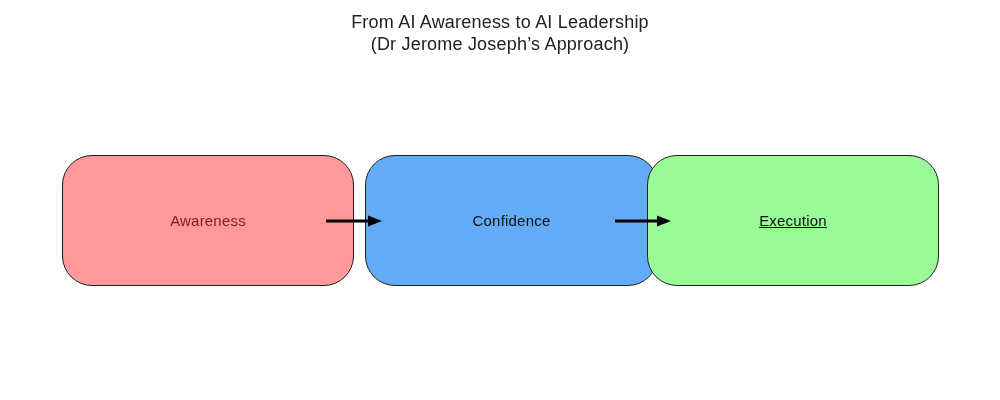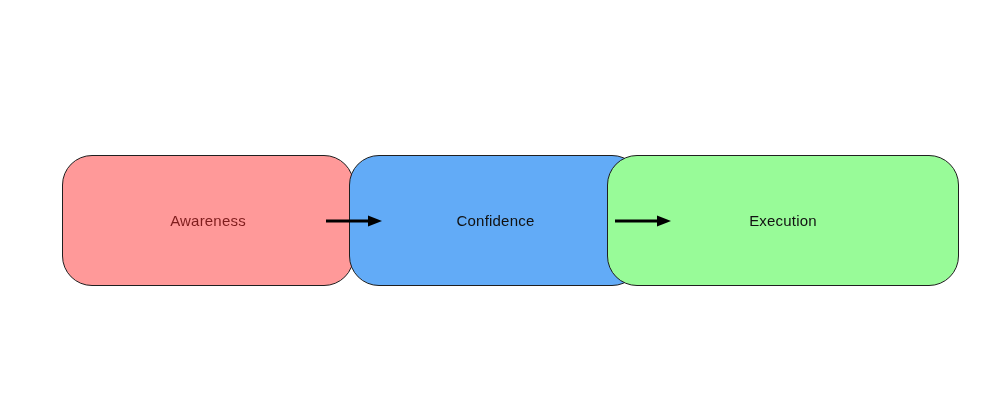--- a/index.html
+++ b/index.html
@@ -38,39 +38,43 @@
     align-items: center;
     justify-content: center;
   }
   .stage-box .stage-label {
     color: #111111;
     font-size: 15px;
     font-weight: 400;
     letter-spacing: 0.2px;
   }
   .box-awareness  { left: 62px;  width: 292px; z-index: 1; }
-  .box-confidence { left: 349px; width: 293px; z-index: 1; }
-  .box-execution  { left: 607px; width: 352px; z-index: 1; }
+  .box-confidence { left: 365px; width: 293px; z-index: 1; }
+  .box-execution  { left: 647px; width: 292px; z-index: 1; text-decoration: underline; }
   .flow-arrow {
     position: absolute;
     top: 213px;
     width: 56px;
     height: 16px;
     z-index: 2;
     color: #000000;
   }
   .arrow-1 { left: 326px; }
   .arrow-2 { left: 615px; }
   .flow-arrow svg { display: block; width: 56px; height: 16px; }
 </style>
 </head>
 <body>
 
 <div class="canvas">
 
+  <div class="title">
+    <div>From AI Awareness to AI Leadership</div>
+    <div>(Dr Jerome Joseph’s Approach)</div>
+  </div>
 
   <div class="stage-box box-awareness" style="background-color: rgb(255, 153, 153); border-color: rgb(31, 31, 31);">
     <span class="stage-label" style="color: #7f1d1d;">Awareness</span>
   </div>
 
   <div class="stage-box box-confidence" style="background-color: rgb(98, 171, 247); border-color: rgb(31, 31, 31);">
     <span class="stage-label" style="color: rgb(17, 17, 17);">Confidence</span>
   </div>
 
   <div class="stage-box box-execution" style="background-color: rgb(152, 251, 152); border-color: rgb(31, 31, 31);">

